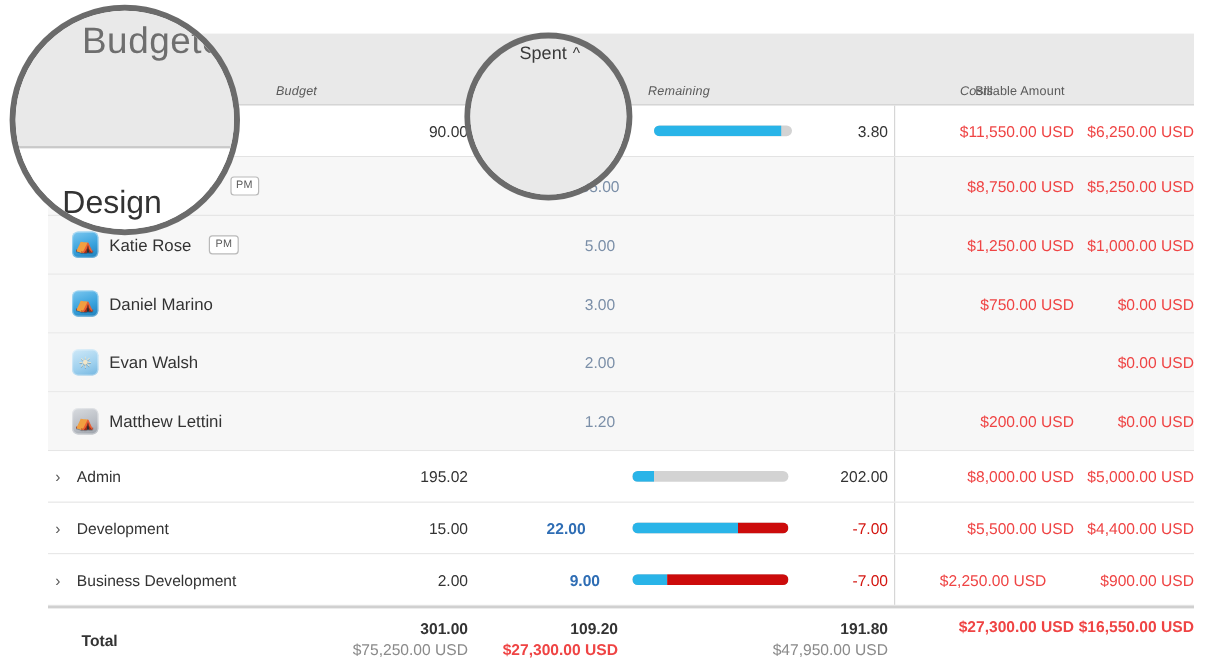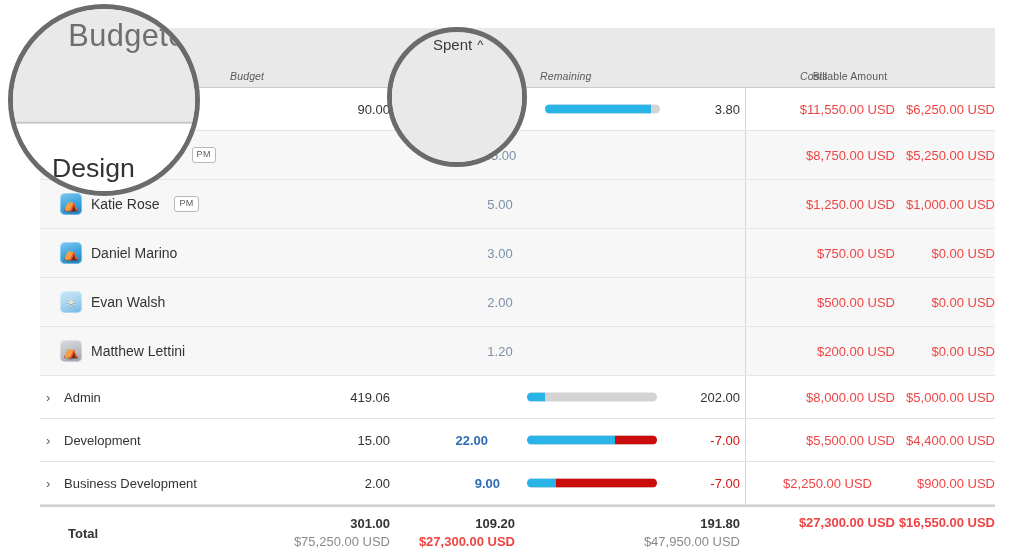--- a/index.html
+++ b/index.html
@@ -364,21 +364,20 @@
         <span class="pname">
           <span class="avatar lt">
               <span class="glyph">☀</span>
             </span>
           <span class="pname-label">Evan Walsh</span>
         </span>
       </div>
       <div class="cell center" style="left:395px; width:130px;">
         <span class="num-soft">2.00</span>
       </div>
-      <div class="cell right money" style="left:715px; width:140px;">$500.00 USD</div>
       <div class="cell right money" style="left:860px; width:95px;">$0.00 USD</div>
     </div>
 
     <div class="row person">
       <div class="vdiv"></div>
       <div class="cell" style="left:6px; width:300px;">
         <span class="pname">
           <span class="avatar gray">
               <span class="glyph">⛺</span>
             </span>
@@ -393,21 +392,21 @@
     </div>
 
     <div class="row group">
       <div class="vdiv"></div>
       <div class="cell" style="left:6px; width:240px;">
         <span class="gname">
           <span class="chev">›</span>
           <span class="gname-label">Admin</span>
         </span>
       </div>
-      <div class="cell right num" style="left:190px; width:160px;">419.06</div>
+      <div class="cell right num" style="left:190px; width:160px;">195.02</div>
       <div class="bar">
         <div class="seg blue" style="width:14%;"></div>
       </div>
       <div class="cell right num" style="left:500px; width:200px;">202.00</div>
       <div class="cell right money" style="left:715px; width:140px;">$8,000.00 USD</div>
       <div class="cell right money" style="left:860px; width:95px;">$5,000.00 USD</div>
     </div>
 
     <div class="row group">
       <div class="vdiv"></div>

